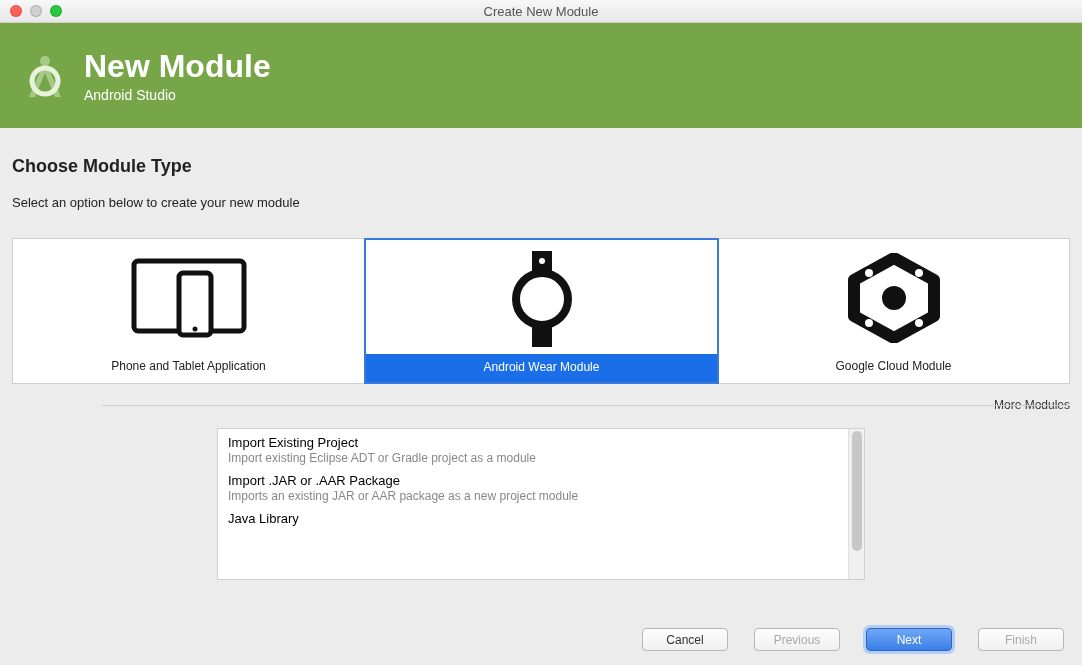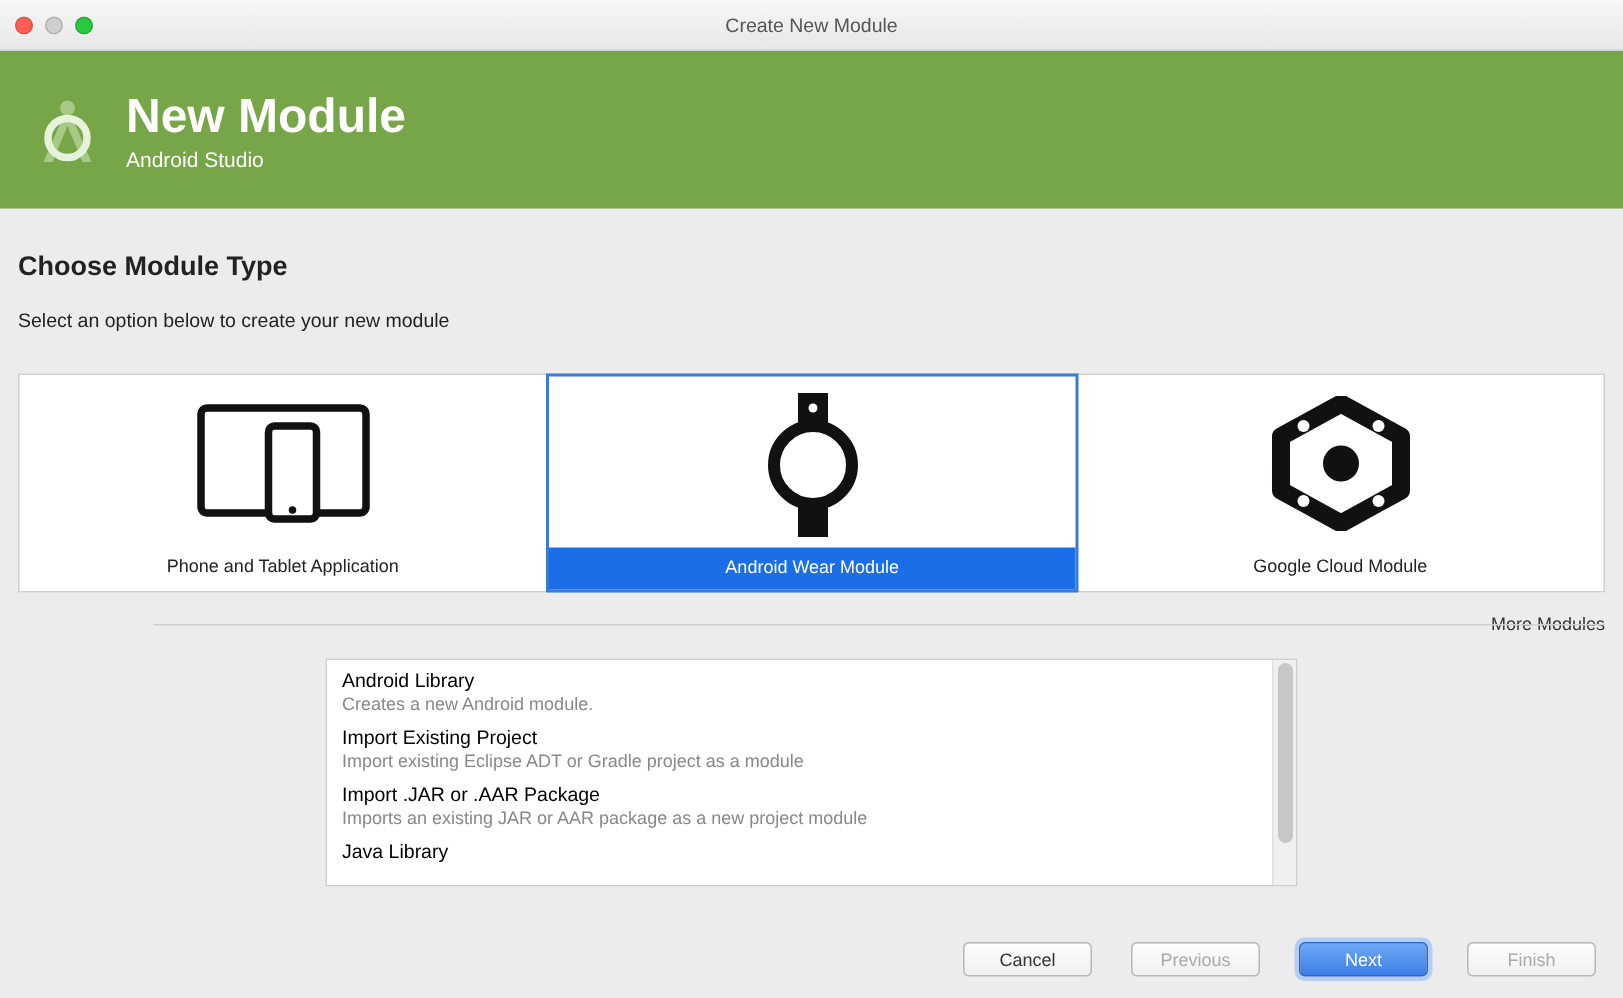--- a/index.html
+++ b/index.html
@@ -8,21 +8,21 @@
     font-size: 13px;
     background: #ececec;
     width: 1082px;
     height: 665px;
     overflow: hidden;
     position: relative;
     color: #222;
   }
   
   .titlebar {
-    height: 34px;
+    height: 23px;
     background: linear-gradient(#f7f7f7,#e7e7e7);
     border-bottom: 1px solid #d0d0d0;
     display: flex;
     align-items: center;
     position: relative;
   }
   .traffic-lights {
     display: flex;
     gap: 8px;
     margin-left: 10px;
@@ -250,24 +250,20 @@
       <div class="label">Google Cloud Module</div>
     </div>
 
   </div>
 
   <div class="more-label">More Modules</div>
 
   <div class="list-wrap">
     <div class="list">
       <div class="item">
-        <div class="t">Android Library</div>
-        <div class="d">Creates a new Android module.</div>
-      </div>
-      <div class="item">
         <div class="t">Import Existing Project</div>
         <div class="d">Import existing Eclipse ADT or Gradle project as a module</div>
       </div>
       <div class="item">
         <div class="t">Import .JAR or .AAR Package</div>
         <div class="d">Imports an existing JAR or AAR package as a new project module</div>
       </div>
       <div class="item">
         <div class="t">Java Library</div>
       </div>

